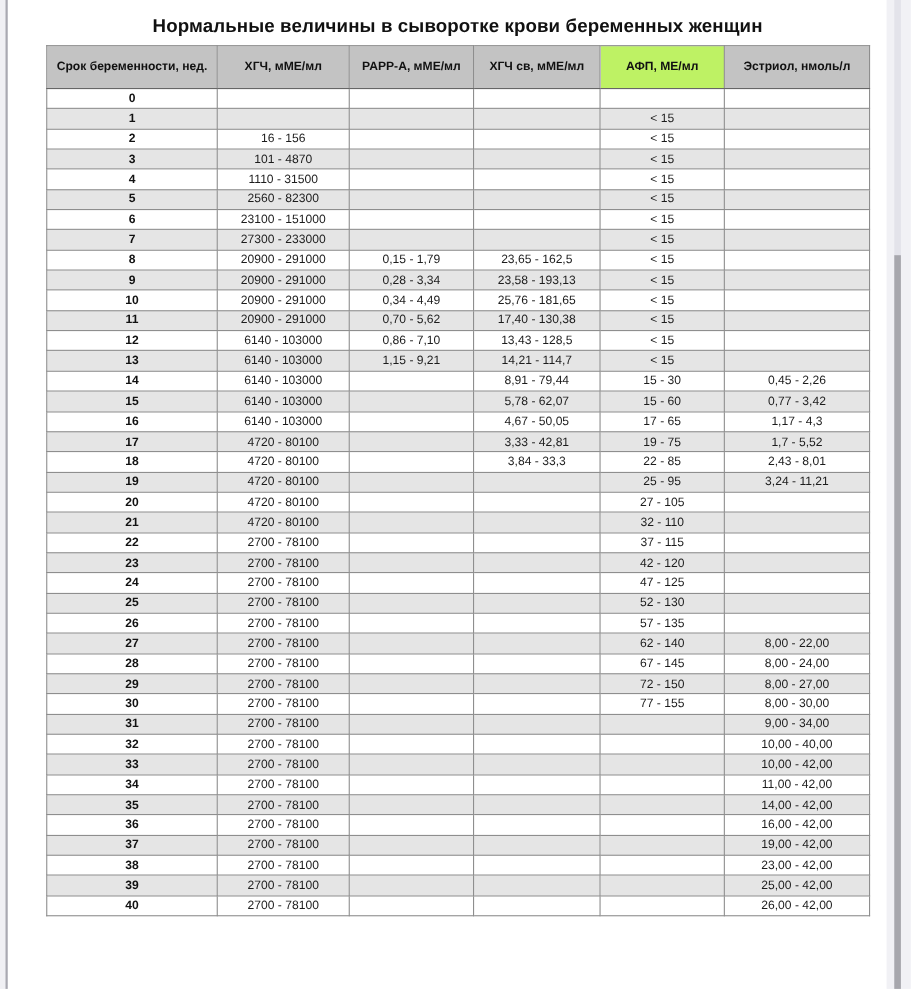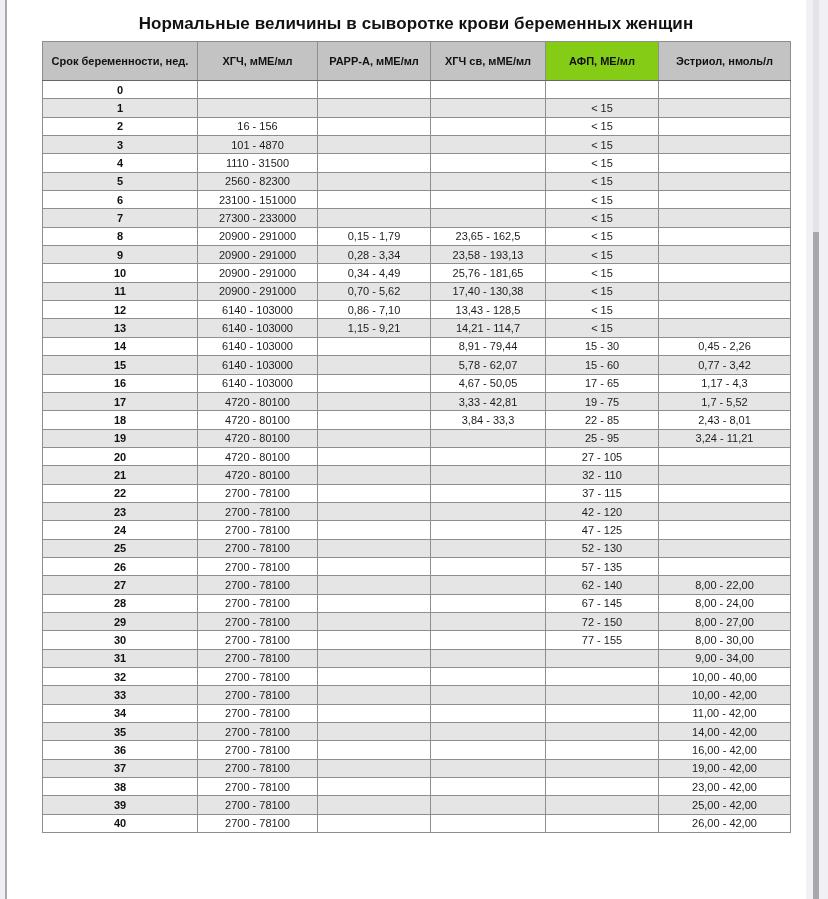--- a/index.html
+++ b/index.html
@@ -74,21 +74,21 @@
     <col class="c3">
       <col class="c4">
       <col class="c5">
   </colgroup>
   <thead>
     <tr id="header-row">
         <th style="background: rgb(195, 195, 195);">Срок беременности, нед.</th>
         <th style="background: rgb(195, 195, 195);">ХГЧ, мМЕ/мл</th>
         <th style="background: rgb(195, 195, 195);">PAPP-A, мМЕ/мл</th>
         <th style="background: rgb(195, 195, 195);">ХГЧ св, мМЕ/мл</th>
-        <th style="background: #84cc16;">АФП, МЕ/мл</th>
+        <th style="background: #bef264;">АФП, МЕ/мл</th>
         <th style="background: rgb(195, 195, 195);">Эстриол, нмоль/л</th>
       </tr>
   </thead>
   <tbody id="table-body">
       <tr style="background: rgb(255, 255, 255);">
         <td>0</td>
         <td></td>
         <td></td>
         <td></td>
         <td></td>

